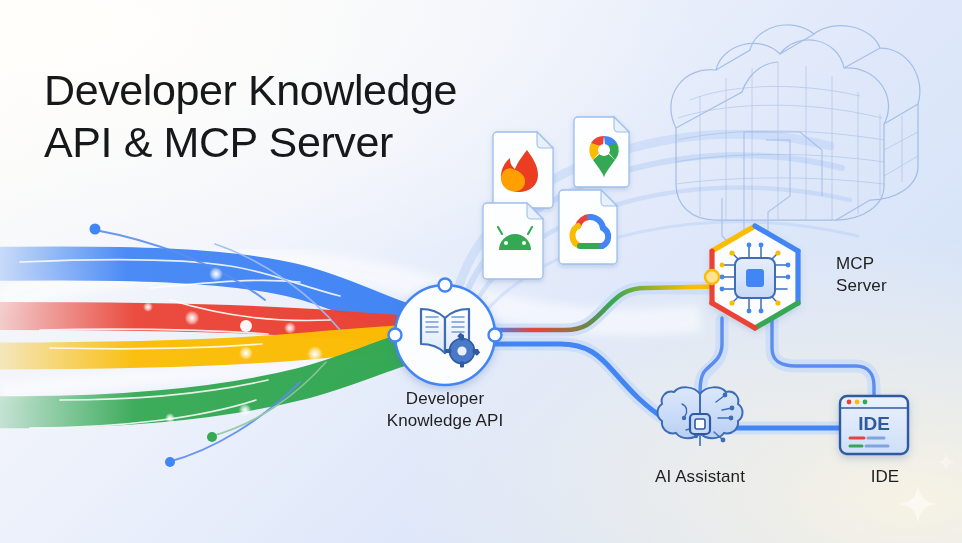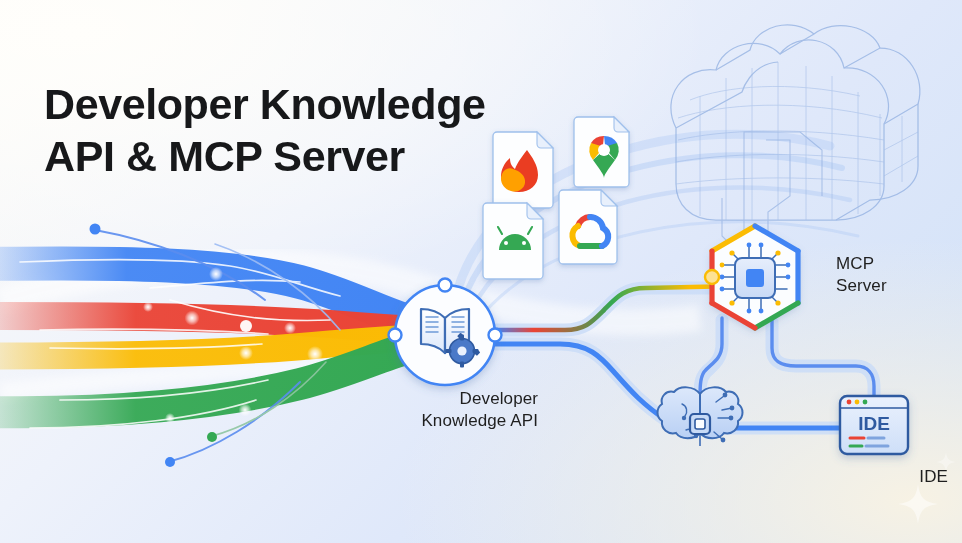--- a/index.html
+++ b/index.html
@@ -23,31 +23,31 @@
     inset: 0;
     width: 962px;
     height: 543px;
   }
   .node-label {
     position: absolute;
     color: #1f1f1f;
     font-size: 17px;
     font-weight: 500;
     line-height: 1.28;
-    text-align: right;
+    text-align: center;
     letter-spacing: .1px;
     white-space: pre-line;
   }
   #title {
     position: absolute;
     left: 44px;
-    top: 78px;
+    top: 64px;
     color: #17181a;
     font-size: 43px;
-    font-weight: 700;
+    font-weight: 400;
     line-height: 1.22;
     letter-spacing: -0.4px;
     white-space: pre-line;
   }
   #label-api   { left: 352px; top: 388px; width: 186px; }
   #label-mcp   { left: 836px; top: 253px; width: 140px; text-align: left; }
   #label-ai    { left: 622px; top: 466px; width: 156px; }
   #label-ide   { left: 822px; top: 466px; width: 126px; }
 </style>
 </head>
@@ -422,15 +422,16 @@
     <path opacity=".35" fill="#ffffff" d="M946,452 c1,7 3,9 10,10 c-7,1 -9,3 -10,10 c-1,-7 -3,-9 -10,-10 c7,-1 9,-3 10,-10 z"></path>
   </svg>
 
   <div id="title">Developer Knowledge
 API &amp; MCP Server</div>
 
   <div id="label-api" class="node-label">Developer
 Knowledge API</div>
   <div id="label-mcp" class="node-label">MCP
 Server</div>
+  <div id="label-ai" class="node-label">AI Assistant</div>
   <div id="label-ide" class="node-label">IDE</div>
 
 </div>
 
 </body></html>

